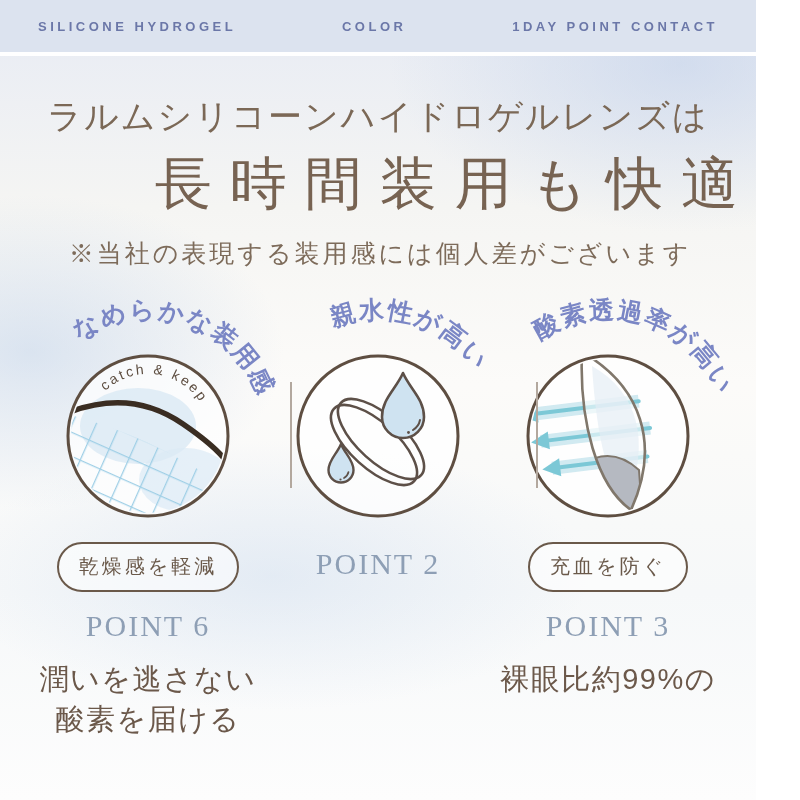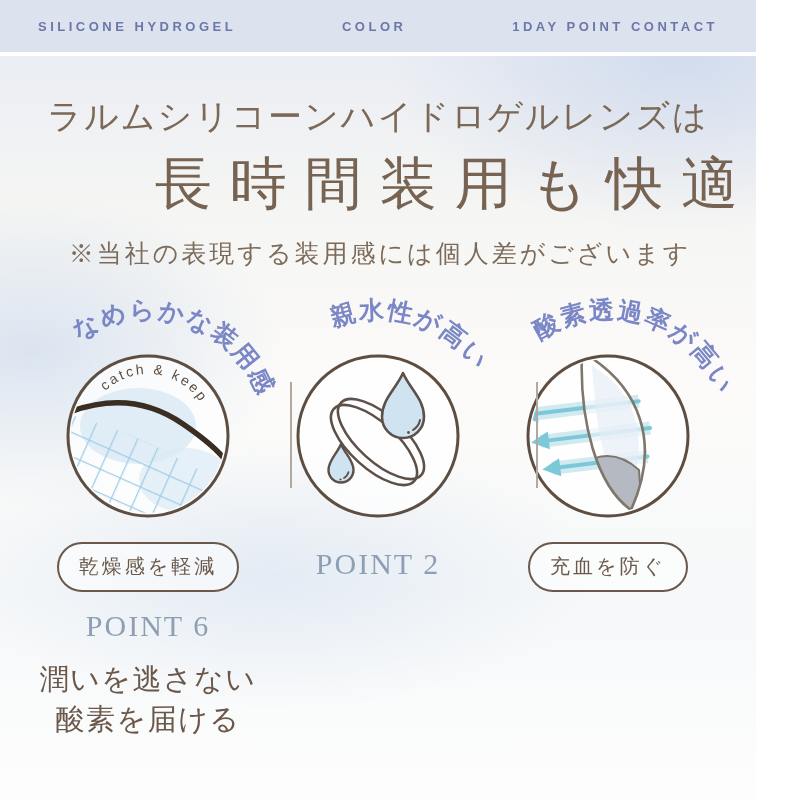--- a/index.html
+++ b/index.html
@@ -179,18 +179,20 @@
             <line x1="152" y1="169" x2="62" y2="169" stroke="#7cc8d6" stroke-width="4" stroke-linecap="round"></line>
             <polygon points="46,169 64,160 64,178" fill="#7cc8d6"></polygon>
           </g>
           <path d="M 89 58 C 148 92, 168 150, 138 216 C 104 192, 86 128, 89 58 Z" fill="rgba(255,255,255,.6)" stroke="none"></path>
           <path d="M 99 72 C 145 98, 158 148, 134 206 C 116 190, 104 150, 99 72 Z" fill="#e3edf5" opacity=".65"></path>
           <path d="M 86 172 Q 118 150, 146 176 L 150 232 L 86 232 Z" clip-path="url(#leafClip2)" fill="#b5b9c1" stroke="#7f766b" stroke-width="2"></path>
           <path d="M 89 58 C 148 92, 168 150, 138 216 C 104 192, 86 128, 89 58 Z" fill="none" stroke="#80776b" stroke-width="2.6" stroke-linejoin="round"></path>
         </g>
       </svg>
       <div><span class="pill">充血を防ぐ</span></div>
+      <div class="point">POINT 3</div>
       <div class="desc">
+        <div>裸眼比約99%の</div>
       </div>
     </div>
   </section>
 
 </div>
 
 </body></html>

